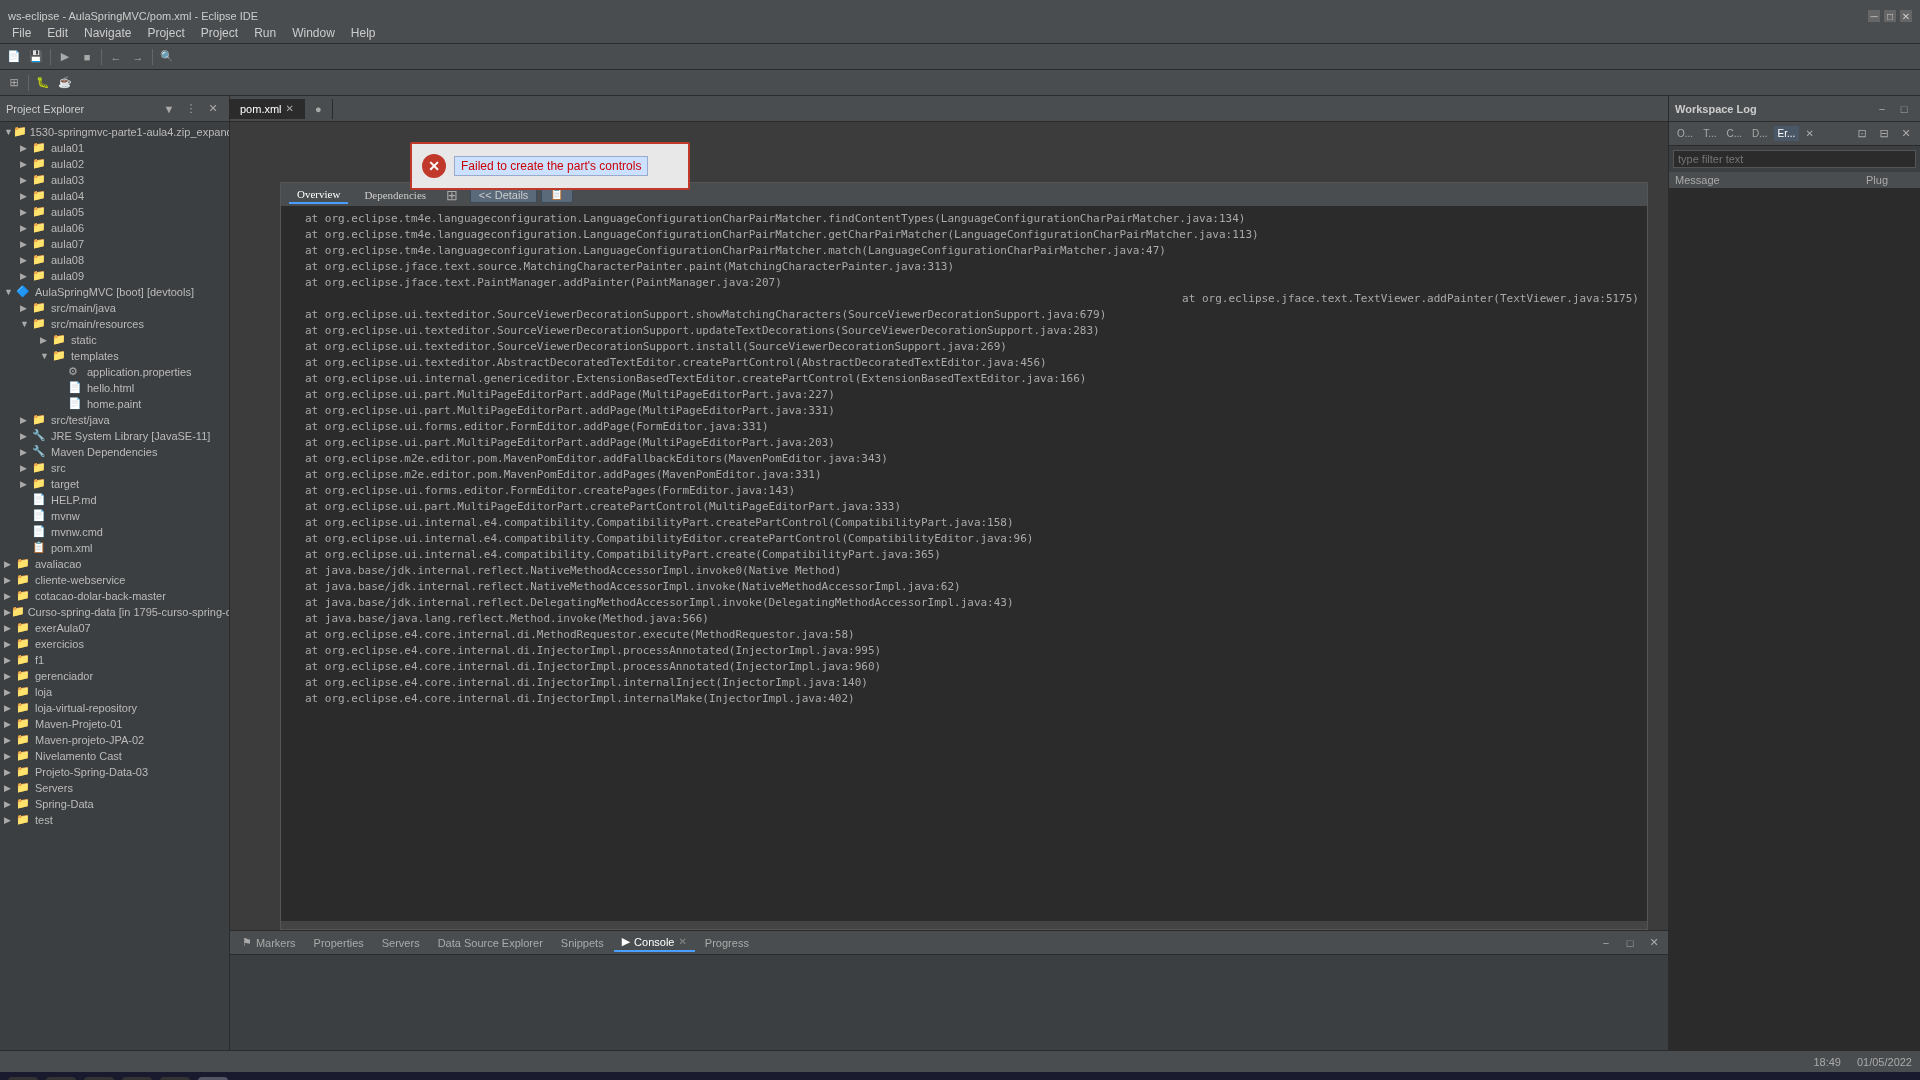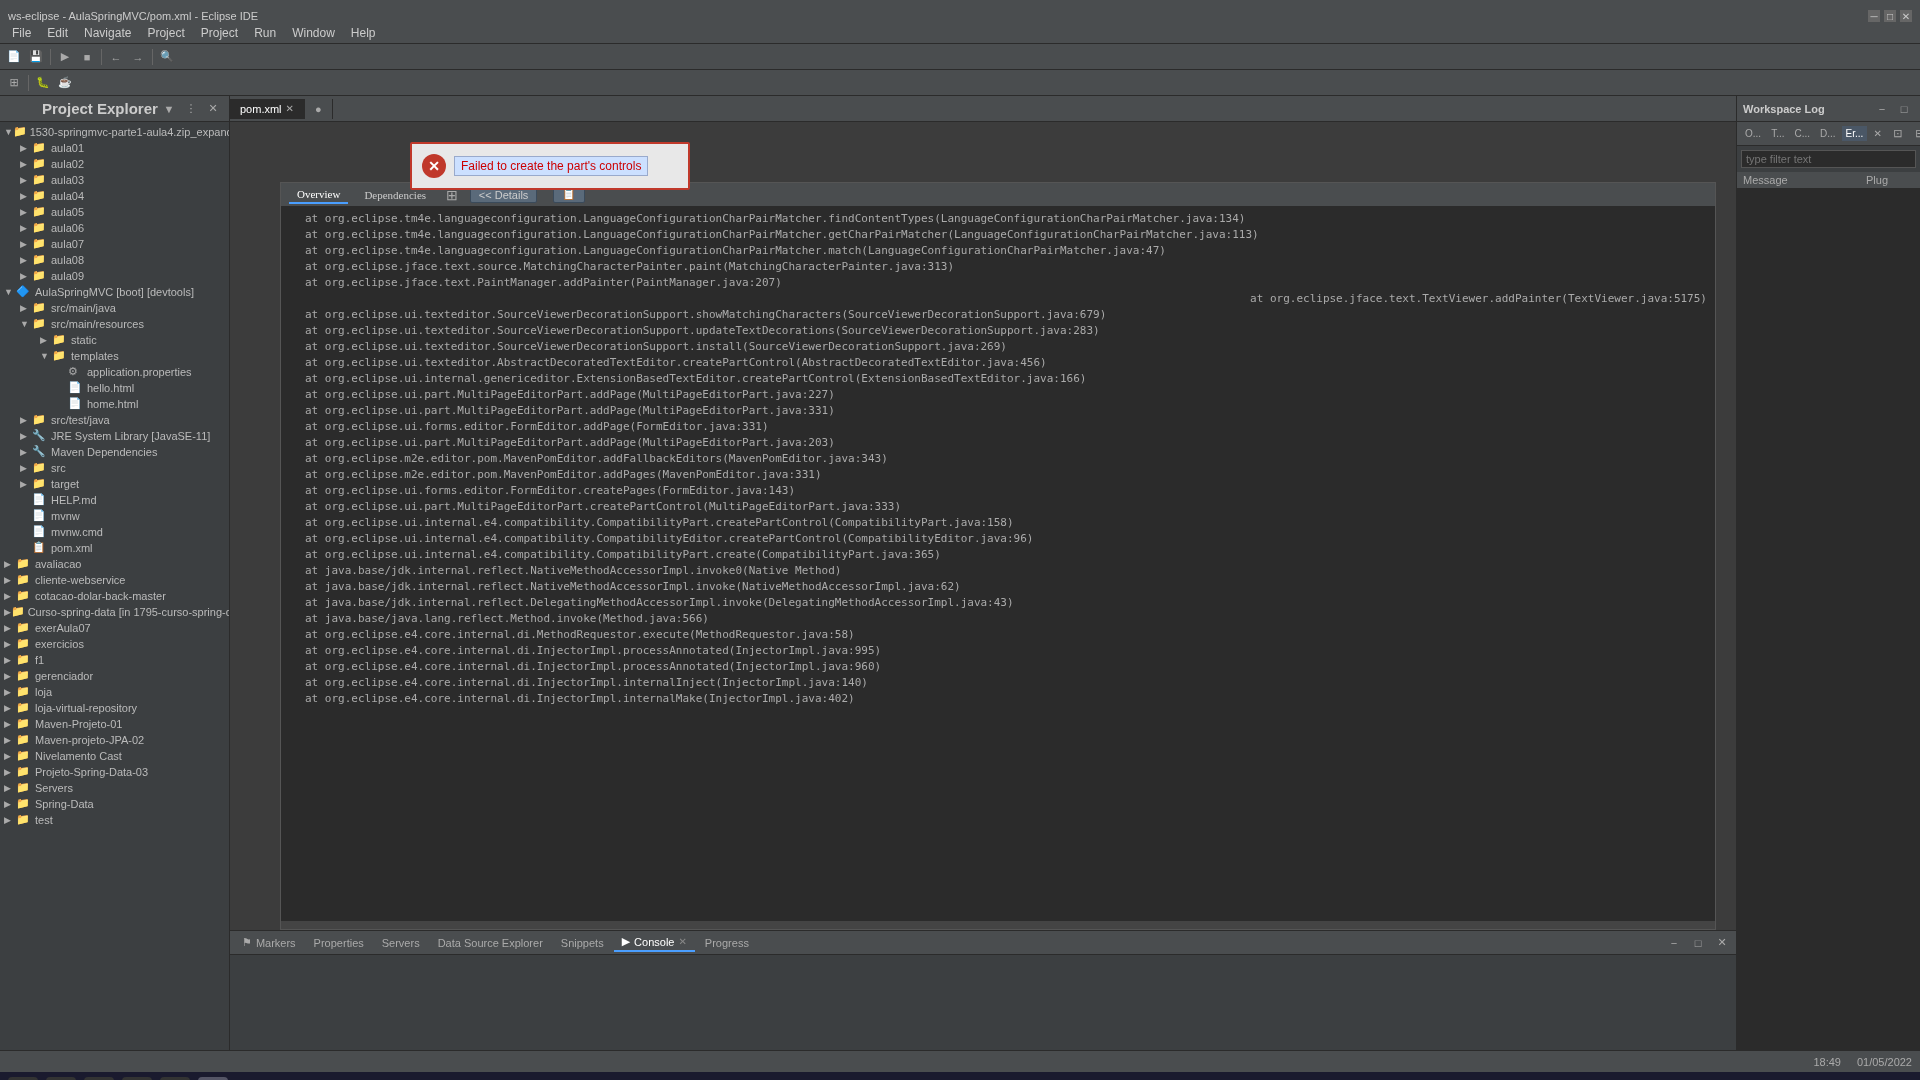--- a/index.html
+++ b/index.html
@@ -22,21 +22,21 @@
 
     
     .toolbar2 { background: #4a4d4f; height: 26px; display: flex; align-items: center; padding: 0 4px; border-bottom: 1px solid #2b2b2b; gap: 2px; }
 
     
     .main-layout { display: flex; height: calc(1080px - 22px - 22px - 26px - 26px - 30px); }
 
     
     .sidebar { width: 230px; background: #3c3f41; border-right: 1px solid #2b2b2b; display: flex; flex-direction: column; }
     .sidebar-header { background: #4a4d4f; height: 26px; display: flex; align-items: center; padding: 0 6px; justify-content: space-between; border-bottom: 1px solid #2b2b2b; }
-    .sidebar-header-title { font-size: 15px; color: #cccccc; font-weight: bold; margin-left: 36px; }
+    .sidebar-header-title { font-size: 11px; color: #cccccc; font-weight: normal; }
     .sidebar-controls { display: flex; gap: 2px; }
     .sidebar-tree { flex: 1; overflow-y: auto; padding: 2px 0; }
     .tree-item { display: flex; align-items: center; padding: 1px 4px; cursor: pointer; white-space: nowrap; font-size: 11px; }
     .tree-arrow { display: inline-block; width: 12px; font-size: 9px; color: #aaa; }
     .tree-icon { display: inline-block; width: 16px; height: 14px; margin-right: 3px; font-size: 11px; }
     .folder-icon { color: #dcb862; }
     .java-icon { color: #f0a830; }
     .xml-icon { color: #e0a070; }
     .html-icon { color: #70b0e0; }
 
@@ -54,36 +54,36 @@
     .error-popup { position: absolute; top: 20px; left: 180px; background: #e8e8e8; border: 2px solid #c0392b; width: 280px; padding: 10px; z-index: 10; border-radius: 2px; }
     .error-popup-header { display: flex; align-items: center; gap: 8px; }
     .error-icon { width: 24px; height: 24px; background: #c0392b; border-radius: 50%; display: flex; align-items: center; justify-content: center; color: white; font-size: 14px; font-weight: bold; flex-shrink: 0; }
     .error-text { font-size: 12px; color: #cc0000; background: #cce0ff; padding: 2px 6px; border: 1px solid #99aacc; }
 
     
     .stack-trace-container { position: absolute; top: 60px; left: 50px; right: 20px; bottom: 0; background: #1e1e1e; border: 1px solid #555; overflow: hidden; }
     .stack-trace-header { background: #4a4d4f; height: 24px; display: flex; align-items: center; padding: 0 8px; border-bottom: 1px solid #2b2b2b; gap: 8px; }
     .stack-tab { font-size: 11px; color: #ccc; padding: 2px 8px; font-family: Liberation Serif, serif; }
     .stack-tab.active { color: white; border-bottom: 2px solid #4a9eff; }
-    .stack-buttons { display: flex; gap: 16px; margin-left: 4px; }
+    .stack-buttons { display: flex; gap: 4px; margin-left: 4px; }
     .stack-btn { background: #5a6a7a; border: 1px solid #3a4a5a; color: #ccc; font-size: 11px; padding: 1px 8px; cursor: pointer; border-radius: 2px; }
     .stack-content { overflow-y: auto; height: calc(100% - 24px); padding: 4px 8px; font-family: monospace; font-size: 11px; color: #cccccc; background: #2b2b2b; }
     .stack-line { white-space: nowrap; line-height: 16px; }
     .scrollbar-h { position: absolute; bottom: 0; left: 0; right: 0; height: 8px; background: #444; }
 
     
     .bottom-panel { height: 120px; border-top: 1px solid #2b2b2b; background: #3c3f41; display: flex; flex-direction: column; }
     .bottom-tabs { background: #4a4d4f; height: 24px; display: flex; align-items: center; padding: 0 4px; border-bottom: 1px solid #2b2b2b; gap: 2px; }
     .bottom-tab { padding: 2px 8px; font-size: 11px; color: #aaa; cursor: pointer; display: flex; align-items: center; gap: 4px; }
     .bottom-tab.active { color: #fff; border-bottom: 2px solid #4a9eff; }
     .bottom-tab-close { font-size: 10px; color: #888; cursor: pointer; }
     .bottom-content { flex: 1; background: #2b2b2b; padding: 4px 8px; font-size: 11px; color: #aaa; }
 
     
-    .right-panel { width: 184px; background: #3c3f41; border-left: 1px solid #2b2b2b; display: flex; flex-direction: column; }
+    .right-panel { width: 252px; background: #3c3f41; border-left: 1px solid #2b2b2b; display: flex; flex-direction: column; }
     .right-header { background: #4a4d4f; height: 26px; display: flex; align-items: center; padding: 0 6px; justify-content: space-between; border-bottom: 1px solid #2b2b2b; }
     .right-header-title { font-size: 11px; color: #cccccc; font-weight: bold; }
     .right-tabs { background: #4a4d4f; height: 24px; display: flex; align-items: center; padding: 0 4px; border-bottom: 1px solid #2b2b2b; gap: 2px; overflow: hidden; }
     .right-tab { padding: 2px 4px; font-size: 10px; color: #aaa; cursor: pointer; white-space: nowrap; }
     .right-tab.active { color: white; }
     .right-filter { padding: 4px; }
     .right-filter input { width: 100%; background: #2b2b2b; border: 1px solid #555; color: #ccc; font-size: 11px; padding: 2px 4px; }
     .right-col-header { display: flex; background: #4a4d4f; border-bottom: 1px solid #2b2b2b; }
     .right-col { padding: 2px 6px; font-size: 11px; color: #aaa; flex: 1; }
     .right-col:last-child { width: 60px; flex: 0 0 60px; }
@@ -235,21 +235,21 @@
         <span>application.properties</span>
       </div>
       <div class="tree-item" style="padding-left:56px">
         <span class="tree-arrow"> </span>
         <span class="tree-icon html-icon">📄</span>
         <span>hello.html</span>
       </div>
       <div class="tree-item" style="padding-left:56px">
         <span class="tree-arrow"> </span>
         <span class="tree-icon html-icon">📄</span>
-        <span>home.html</span>
+        <span>home.paint</span>
       </div>
       <div class="tree-item" style="padding-left:20px">
         <span class="tree-arrow">▶</span>
         <span class="tree-icon folder-icon">📁</span>
         <span>src/test/java</span>
       </div>
       <div class="tree-item" style="padding-left:20px">
         <span class="tree-arrow">▶</span>
         <span class="tree-icon" style="color:#b0c0d0">🔧</span>
         <span>JRE System Library [JavaSE-11]</span>

